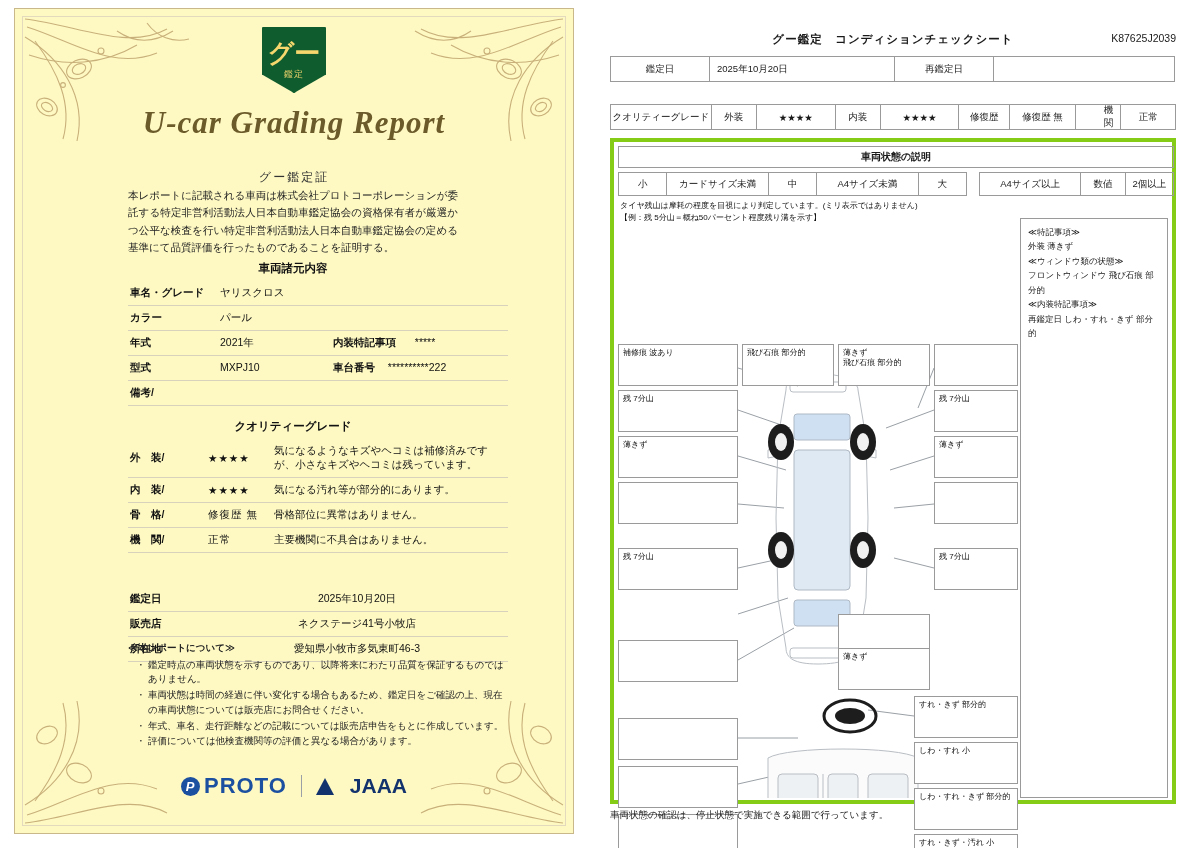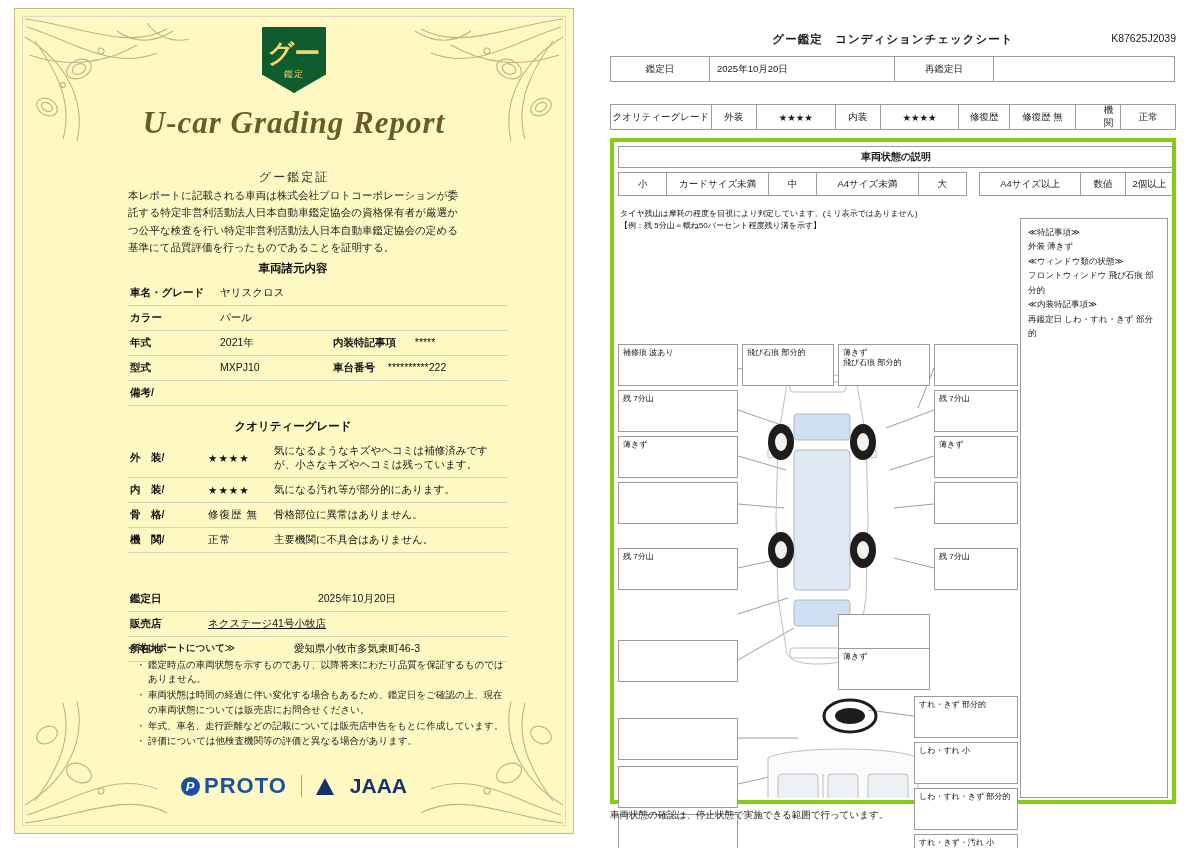--- a/index.html
+++ b/index.html
@@ -109,21 +109,21 @@
   .state-wrap{position:absolute;left:10px;top:120px;width:566px;height:666px;border:4px solid #84cc16;box-sizing:border-box;}
   .state-title{
     position:absolute;left:4px;top:4px;width:556px;height:22px;border:1px solid #9a9a9a;
     box-sizing:border-box;display:flex;align-items:center;justify-content:center;
     font-size:10px;font-weight:bold;
   }
   .size-row{position:absolute;left:4px;top:30px;height:24px;display:flex;}
   .size-row .c{border:1px solid #9a9a9a;margin-left:-1px;box-sizing:border-box;display:flex;align-items:center;justify-content:center;font-size:9.5px;}
   .size-row .c:first-child{margin-left:0;}
 
-  .tire-note{position:absolute;left:6px;top:58px;width:540px;font-size:8px;line-height:1.5;color:#111;margin-top:8px;}
+  .tire-note{position:absolute;left:6px;top:58px;width:540px;font-size:8px;line-height:1.5;color:#111;}
 
   .note-panel{
     position:absolute;right:4px;top:76px;width:148px;height:580px;
     border:1px solid #9a9a9a;box-sizing:border-box;padding:6px 7px;font-size:8.5px;line-height:1.7;
   }
   .note-panel .nh{font-weight:normal;}
 
   .diag{position:absolute;left:4px;top:76px;width:400px;height:580px;}
   .dbox{position:absolute;border:1px solid #9a9a9a;box-sizing:border-box;font-size:8px;padding:3px 4px;color:#111;line-height:1.25;background:#fff;}
 
@@ -267,21 +267,21 @@
       </table>
 
     <table class="tbl" style="top:578px;">
       <tbody>
           <tr>
         <td class="lab2">鑑定日</td>
         <td style="text-align:center;">2025年10月20日</td>
       </tr>
       <tr>
         <td class="lab2">販売店</td>
-        <td style="text-decoration:underline;">ネクステージ41号小牧店</td>
+        <td style="text-align:center;">ネクステージ41号小牧店</td>
       </tr>
       <tr>
         <td class="lab2">所在地</td>
         <td style="text-align:center;">愛知県小牧市多気東町46-3</td>
       </tr>
     </tbody>
       </table>
 
     <div class="notes">
       <div class="h">≪本レポートについて≫</div>

